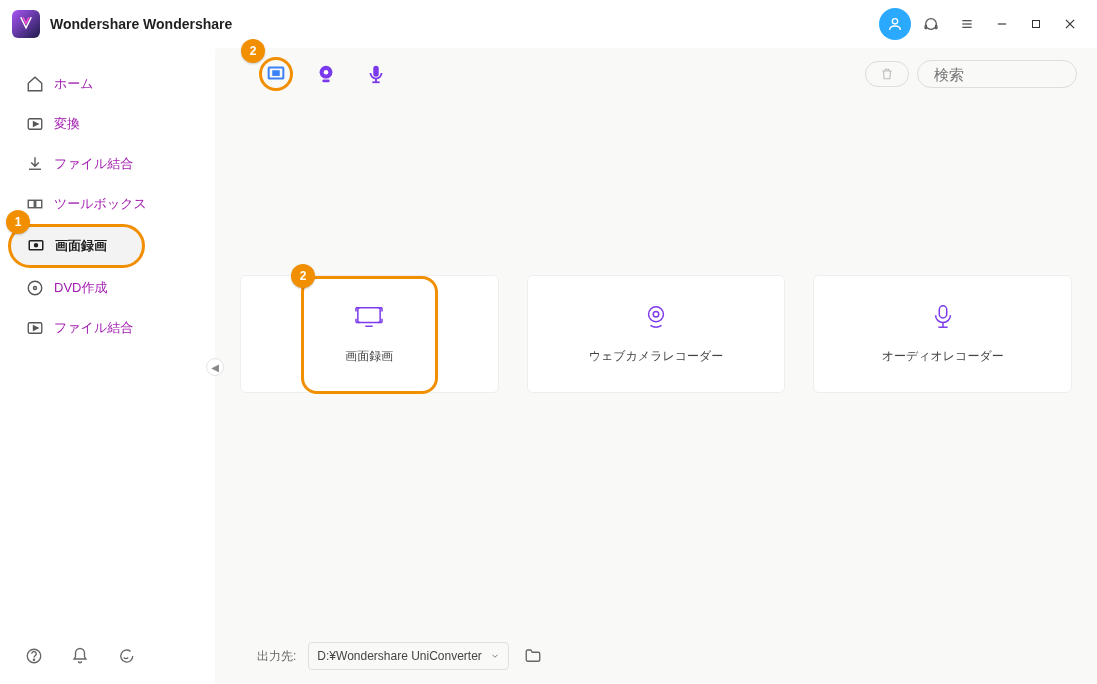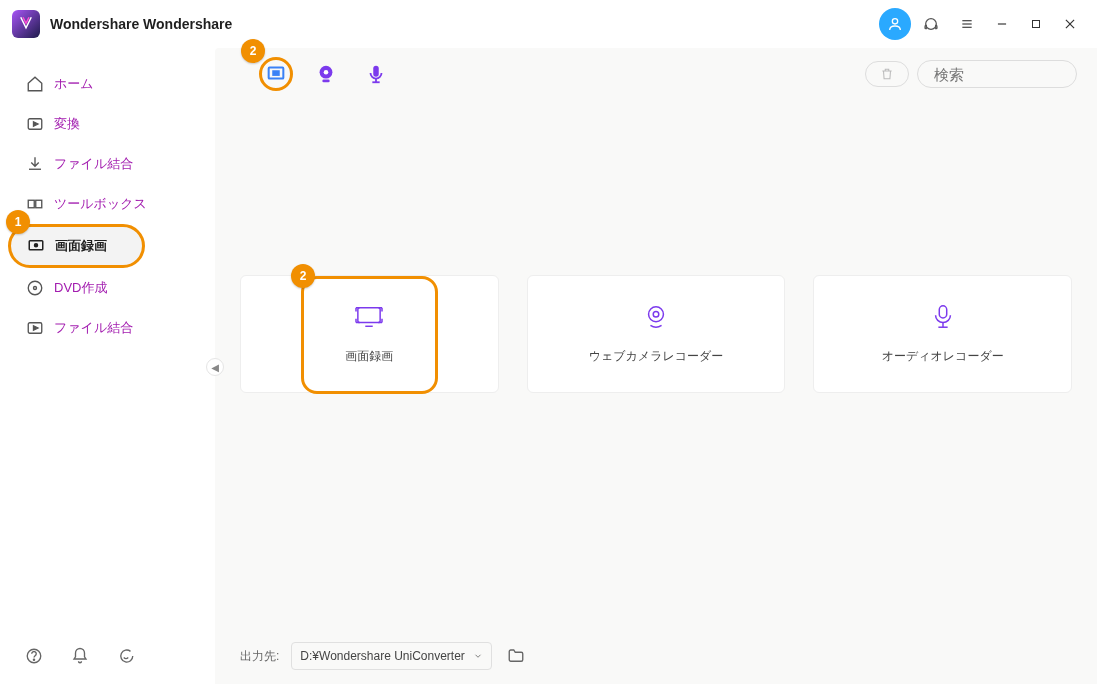--- a/index.html
+++ b/index.html
@@ -53,21 +53,21 @@
 .collapse-handle { position:absolute; left:-9px; top:310px; width:18px; height:18px; background:#fff; border:1px solid #e5e5e5; border-radius:50%; display:flex; align-items:center; justify-content:center; cursor:pointer; font-size:10px; color:#888;}
 
 .cards { display:flex; gap:28px; padding:0 25px; margin-top:175px;}
 .card { flex:1; height:118px; background:#fff; border:1px solid #eee; border-radius:6px; display:flex; flex-direction:column; align-items:center; justify-content:center; gap:18px; cursor:pointer; position:relative;}
 .card.hl { position:relative; }
 .card.hl .inner-hl { position:absolute; left:60px; top:0px; right:60px; bottom:-2px; border:3px solid #f18f01; border-radius:16px;}
 .card svg { width:32px; height:26px; color:#7c3aed; }
 .card span { font-size:12px; color:#444; }
 
 .footer { position:absolute; bottom:14px; left:0; right:0; display:flex; align-items:center; padding:0 25px; }
-.footer-label { font-size:12px; color:#666; margin-right:12px; }
+.footer-label { font-size:12px; color:#666; margin-right:12px;margin-left:17px; }
 .path-select { border:1px solid #e0e0e0; border-radius:4px; height:28px; padding:0 8px; display:flex; align-items:center; font-size:12px; color:#444; min-width:194px; cursor:pointer; justify-content:space-between;}
 .path-select svg { width:10px; height:10px; color:#666; margin-left:8px;}
 .folder-btn { width:28px; height:28px; display:flex; align-items:center; justify-content:center; margin-left:10px; cursor:pointer; }
 .folder-btn svg { width:18px; height:18px; color:#666;}
 </style>
 </head>
 <body>
 
 <div class="titlebar">
   <div class="app-logo">

